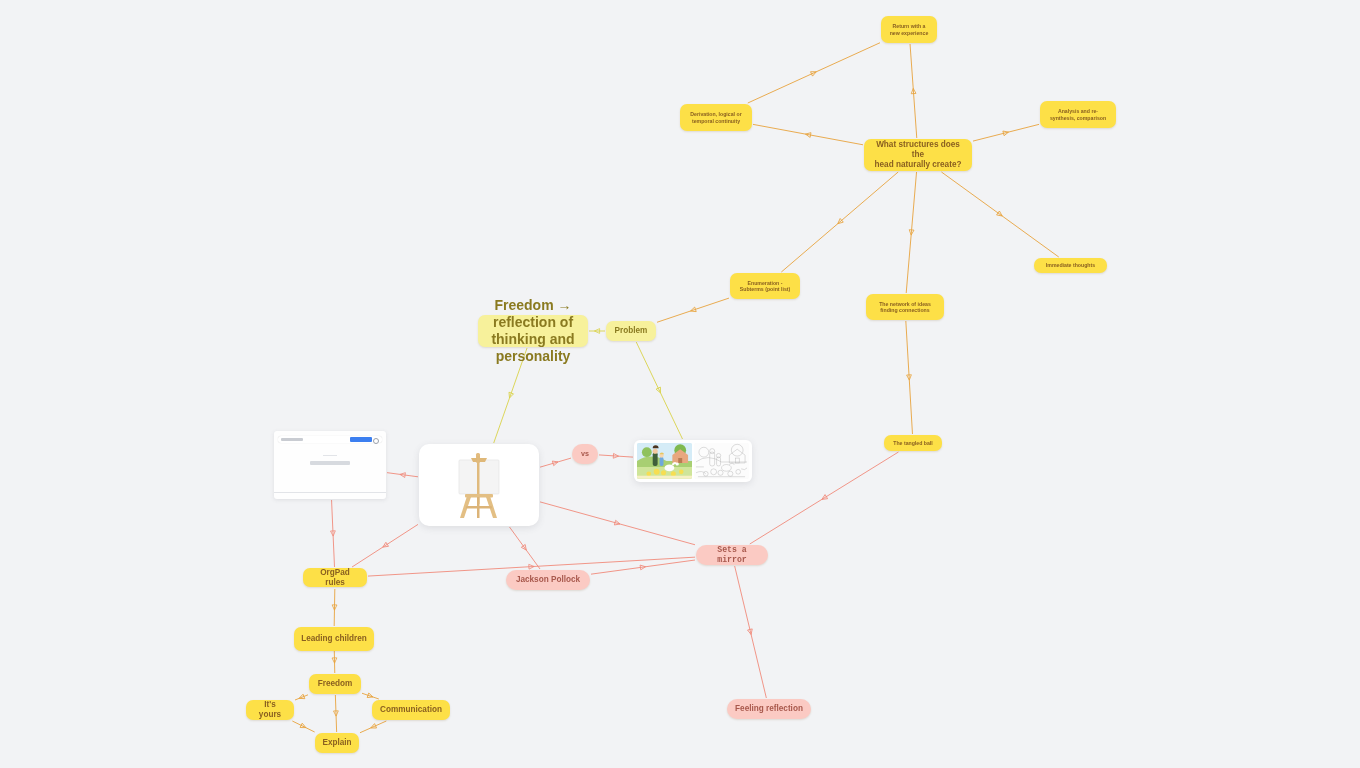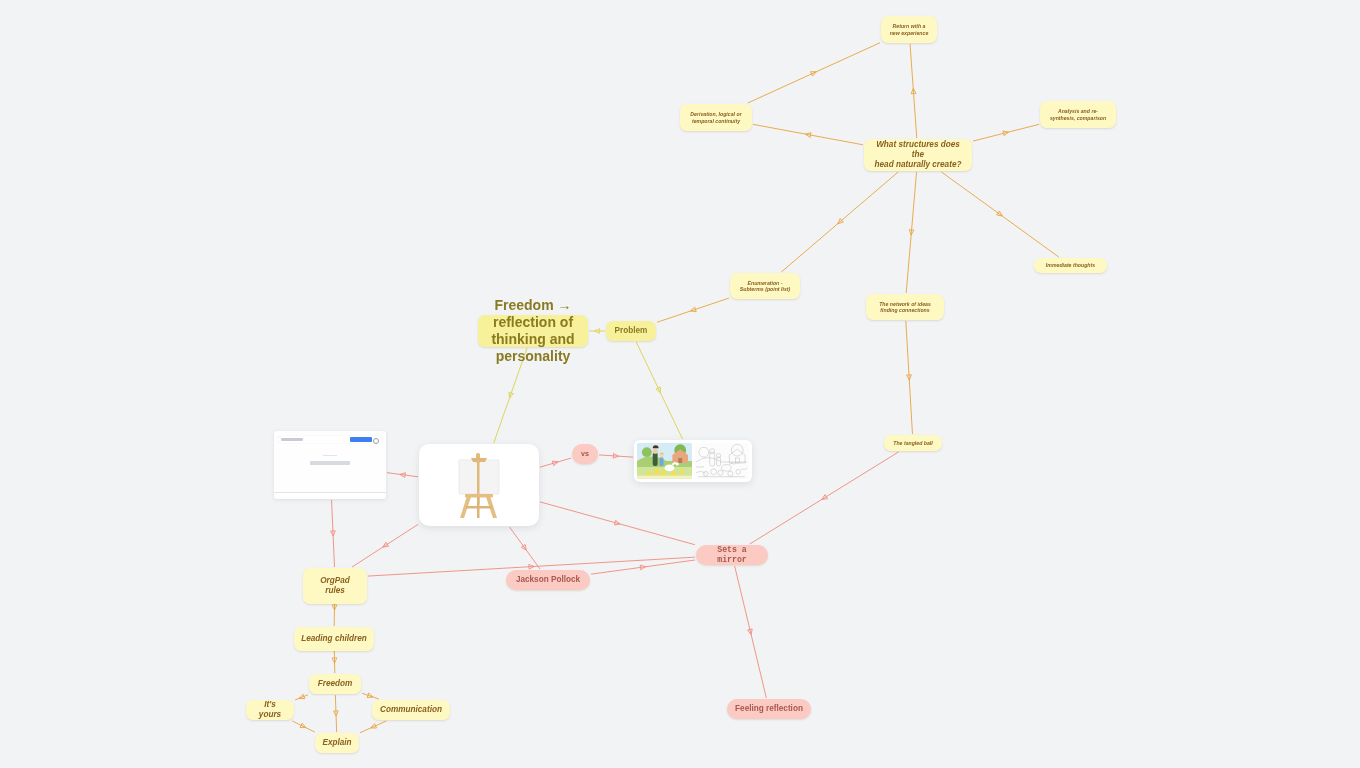--- a/index.html
+++ b/index.html
@@ -36,23 +36,22 @@
     line-height: 1.22;
     display: flex;
     align-items: center;
     justify-content: center;
     padding: 3px 7px;
     white-space: pre-line;
     box-shadow: 0 1px 2px rgba(120,90,40,0.16);
     user-select: none;
   }
   .n-orange {
-    background: #fef9c3;
+    background: #fde047;
     color: #8a6020;
-    font-style: italic;
   }
   .n-yellow {
     background: #f7f19b;
     color: #8a7a20;
   }
   .n-pink {
     background: #fbcac3;
     color: #a8584c;
     border-radius: 10px;
   }
@@ -249,21 +248,21 @@
       <div class="node n-orange" style="left: 730px; top: 273px; width: 70px; height: 26px; font-size: 5.2px;">Enumeration -
 Subterms (point list)</div>
       <div class="node n-orange" style="left: 884px; top: 435px; width: 58px; height: 16px; font-size: 5.2px;">The tangled ball</div>
       <div class="node n-yellow" style="left: 478px; top: 315px; width: 110px; height: 32px; font-size: 14px;">Freedom → reflection of
 thinking and personality</div>
       <div class="node n-yellow" style="left: 606px; top: 321px; width: 50px; height: 20px; font-size: 8.2px;">Problem</div>
       <div class="node n-pink" style="left: 572px; top: 444px; width: 26px; height: 20px; font-size: 7.2px;">vs</div>
       <div class="node n-pink" style="left: 696px; top: 545px; width: 72px; height: 20px; font-size: 8.2px; font-family: Liberation Mono, monospace;">Sets a mirror</div>
       <div class="node n-pink" style="left: 506px; top: 570px; width: 84px; height: 20px; font-size: 8.2px;">Jackson Pollock</div>
       <div class="node n-pink" style="left: 727px; top: 699px; width: 84px; height: 20px; font-size: 8.2px;">Feeling reflection</div>
-      <div class="node n-orange" style="left: 303px; top: 568px; width: 64px; height: 36px; font-size: 8.2px;">OrgPad rules</div>
+      <div class="node n-orange" style="left: 303px; top: 568px; width: 64px; height: 19px; font-size: 8.2px;">OrgPad rules</div>
       <div class="node n-orange" style="left: 294px; top: 627px; width: 80px; height: 24px; font-size: 8.2px;">Leading children</div>
       <div class="node n-orange" style="left: 309px; top: 674px; width: 52px; height: 20px; font-size: 8.2px;">Freedom</div>
       <div class="node n-orange" style="left: 246px; top: 700px; width: 48px; height: 20px; font-size: 8.2px;">It's yours</div>
       <div class="node n-orange" style="left: 372px; top: 700px; width: 78px; height: 20px; font-size: 8.2px;">Communication</div>
       <div class="node n-orange" style="left: 315px; top: 733px; width: 44px; height: 20px; font-size: 8.2px;">Explain</div>
       <div class="card" id="card-easel" title="Wooden easel holding a blank white canvas" style="left: 419px; top: 444px; width: 120px; height: 82px;">
         <svg class="easel-wrap" viewBox="0 0 120 82" xmlns="http://www.w3.org/2000/svg">
           <rect x="40" y="16" width="40" height="34" rx="1" fill="#f4f4f4" stroke="#e4e4e4" stroke-width="0.7"></rect>
           <rect x="57" y="9" width="4" height="10" rx="1.5" fill="#e3bc7f"></rect>
           <path d="M52 14 L68 14 L66 18 L54 18 Z" fill="#dfb878"></path>

